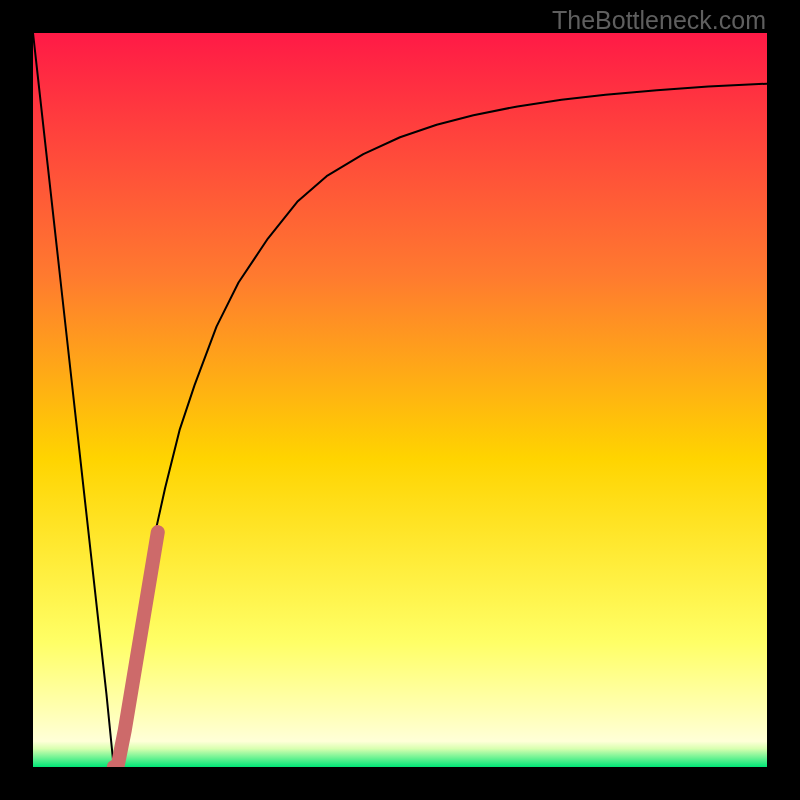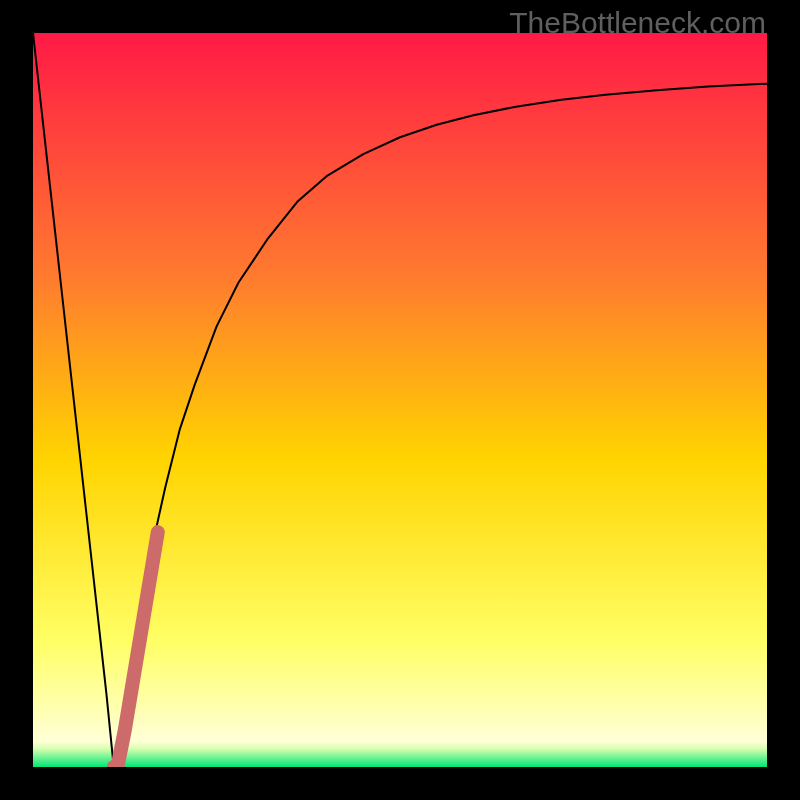--- a/index.html
+++ b/index.html
@@ -25,21 +25,21 @@
     left: 33px;
     width: 734px;
     height: 734px;
     overflow: hidden;
   }
   .attrib {
     position: absolute;
     top: 6px;
     right: 34px;
     color: #5f5f5f;
-    font-size: 30px;
+    font-size: 25px;
     font-weight: 400;
     letter-spacing: 0px;
     margin-left: 20px;
   }
   svg { display: block; }
 </style>
 </head>
 <body>
 
 <div class="frame">

